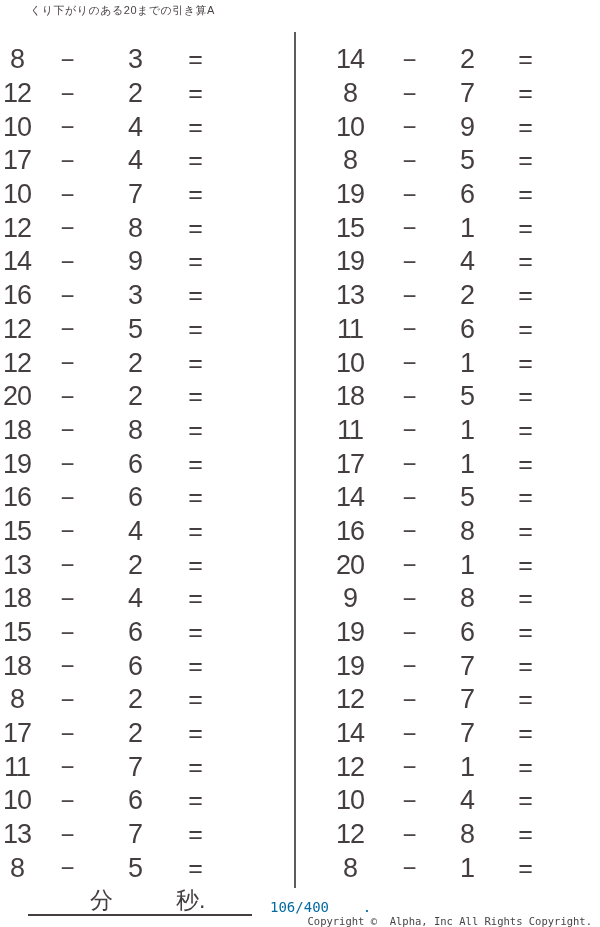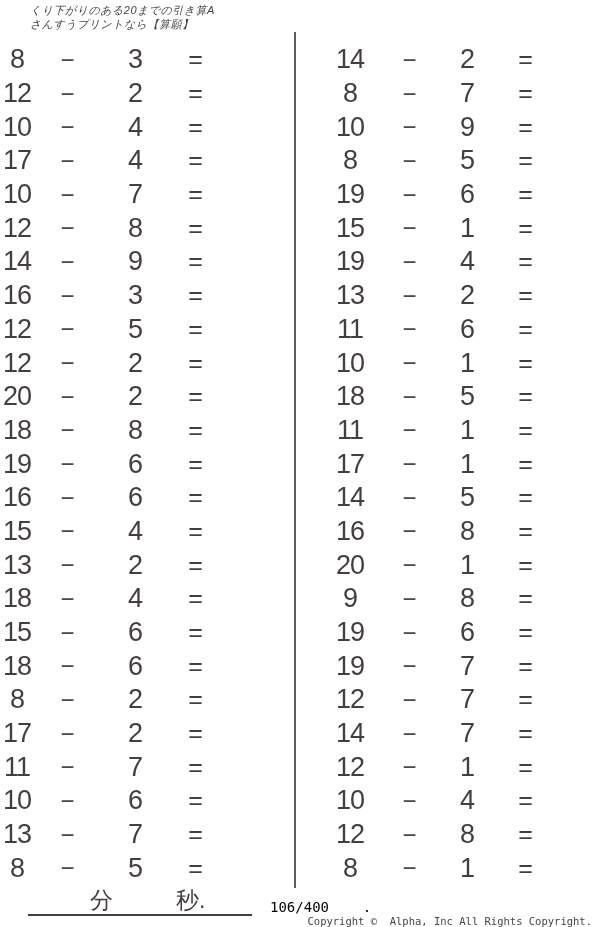--- a/index.html
+++ b/index.html
@@ -2,21 +2,21 @@
 <html><head>
 <meta charset="utf-8">
 <style>
   html,body{margin:0;padding:0;}
   body{
     width:600px;height:927px;position:relative;background:#ffffff;
     font-family:"Liberation Sans",sans-serif;color:#453e40;overflow:hidden;
   }
   .header{
     position:absolute;left:30px;top:4px;
-    font-size:11px;line-height:13.5px;letter-spacing:0.5px;color:#4a4346;font-style:italic;
+    font-size:11px;line-height:13.5px;letter-spacing:0.5px;color:#4a4346;
   }
   .divider{
     position:absolute;left:294px;top:32px;width:2px;height:856px;background:#5c5c5c;
   }
   .col{position:absolute;top:43px;}
   .col-left{left:0;width:294px;}
   .col-right{left:296px;width:304px;}
   .prow{
     display:grid;height:33.7px;align-items:center;
     font-size:27px;letter-spacing:-1px;color:#453e40;
@@ -28,35 +28,34 @@
   .cell.eq{font-size:25px;}
   .timer{
     position:absolute;left:28px;top:888px;width:224px;height:26px;
     border-bottom:2px solid #453e40;
     font-size:23px;line-height:26px;
   }
   .timer .min{position:absolute;left:62px;bottom:1px;}
   .timer .sec{position:absolute;left:148px;bottom:1px;}
   .pagenum{
     position:absolute;left:270px;top:899px;
-    font-family:"DejaVu Sans Mono",monospace;font-size:14px;color:#000000;
+    font-family:"DejaVu Sans Mono",monospace;font-size:14px;color:#0369a1;
     white-space:pre;
   }
   .copyright{
     position:absolute;right:8px;top:889px;text-align:right;
     font-family:"DejaVu Sans Mono",monospace;font-size:10.5px;line-height:13px;
     color:#4a4346;white-space:pre;
   }
 </style>
 </head>
 <body>
 
 <div class="header">
   <div>くり下がりのある20までの引き算A</div>
-  <div>さんすうプリントなら【算願】</div>
 </div>
 
 <div class="divider"></div>
 
 <div class="col col-left" id="left-column">
   <div class="prow">
     <span class="cell minuend">8</span>
     <span class="cell op">−</span>
     <span class="cell sub">3</span>
     <span class="cell eq">=</span>

